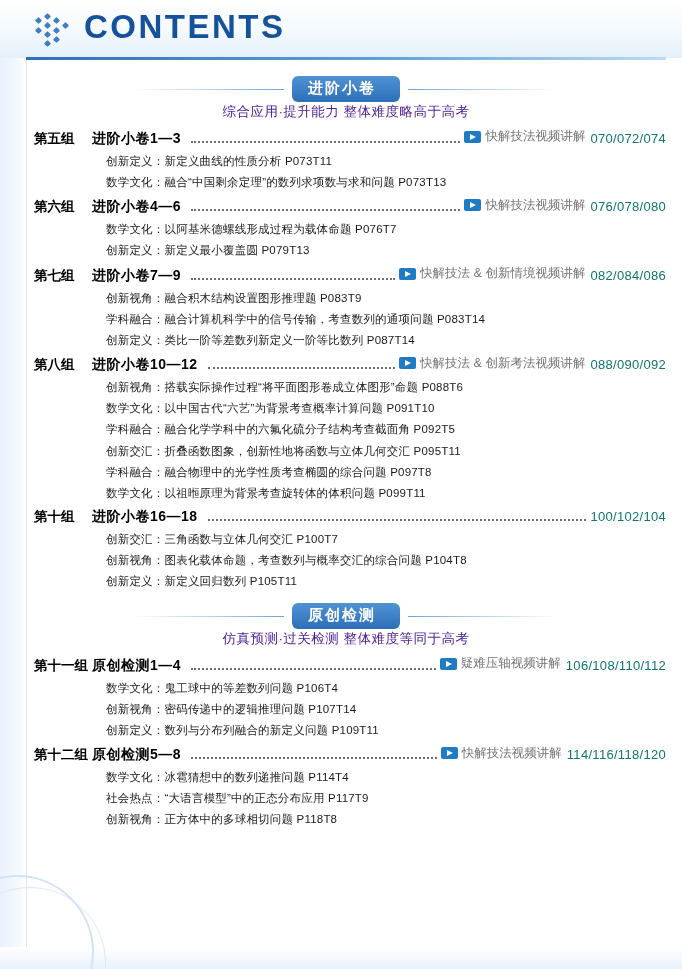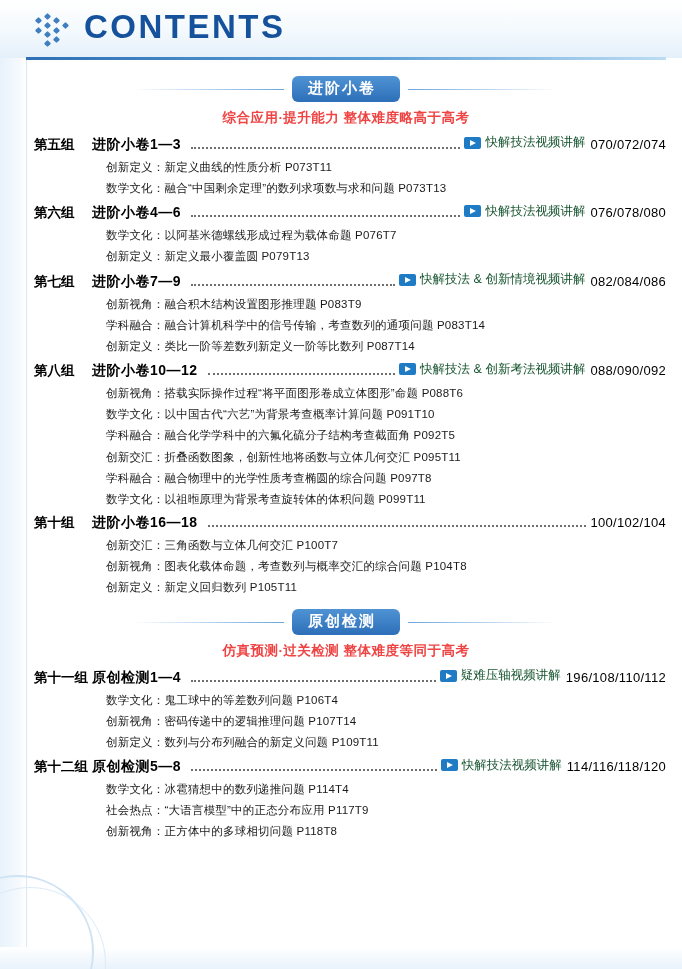--- a/index.html
+++ b/index.html
@@ -127,23 +127,23 @@
     background: linear-gradient(to right, rgba(60,120,185,0), #6aa5dd);
   }
   .banner::before { left: -158px; }
   .banner::after {
     right: -158px;
     background: linear-gradient(to left, rgba(60,120,185,0), #6aa5dd);
   }
   .subtitle {
     text-align: center;
     font-size: 13.5px;
-    font-weight: bold;
-    color: #ef4444;
-    margin-top: 7px;
+    font-weight: normal;
+    color: #4c1d95;
+    margin-top: 1px;
     letter-spacing: 0.5px;
   }
 
   
   .content-area {
     position: absolute;
     left: 26px;
     top: 62px;
     width: 640px;
   }
@@ -197,26 +197,26 @@
     content: "";
     position: absolute;
     left: 6px;
     top: 3px;
     border-left: 6px solid #ffffff;
     border-top: 3px solid transparent;
     border-bottom: 3px solid transparent;
   }
   .video-text {
     font-size: 12.5px;
-    color: #14532d;
+    color: #737373;
     font-weight: normal;
   }
   .pages {
     font-size: 13px;
-    color: #000000;
+    color: #0f766e;
     flex: 0 0 auto;
     letter-spacing: 0.3px;
   }
   .sub-item {
     font-size: 11.5px;
     color: #1a1a1a;
     padding-left: 80px;
     margin-top: 6px;
     letter-spacing: 0.2px;
   }
@@ -333,21 +333,21 @@
       <div class="subtitle">仿真预测·过关检测 整体难度等同于高考</div>
       <div class="group">
         <div class="group-head">
           <span class="group-label">第十一组</span>
           <span class="group-title">原创检测1—4</span>
           <span class="dotfill"></span>
           <span class="video-tag">
             <span class="video-icon"></span>
             <span class="video-text">疑难压轴视频讲解</span>
           </span>
-          <span class="pages">196/108/110/112</span>
+          <span class="pages">106/108/110/112</span>
         </div>
         <div class="sub-item">数学文化：鬼工球中的等差数列问题 P106T4</div>
         <div class="sub-item">创新视角：密码传递中的逻辑推理问题 P107T14</div>
         <div class="sub-item">创新定义：数列与分布列融合的新定义问题 P109T11</div>
       </div>
       <div class="group">
         <div class="group-head">
           <span class="group-label">第十二组</span>
           <span class="group-title">原创检测5—8</span>
           <span class="dotfill"></span>

